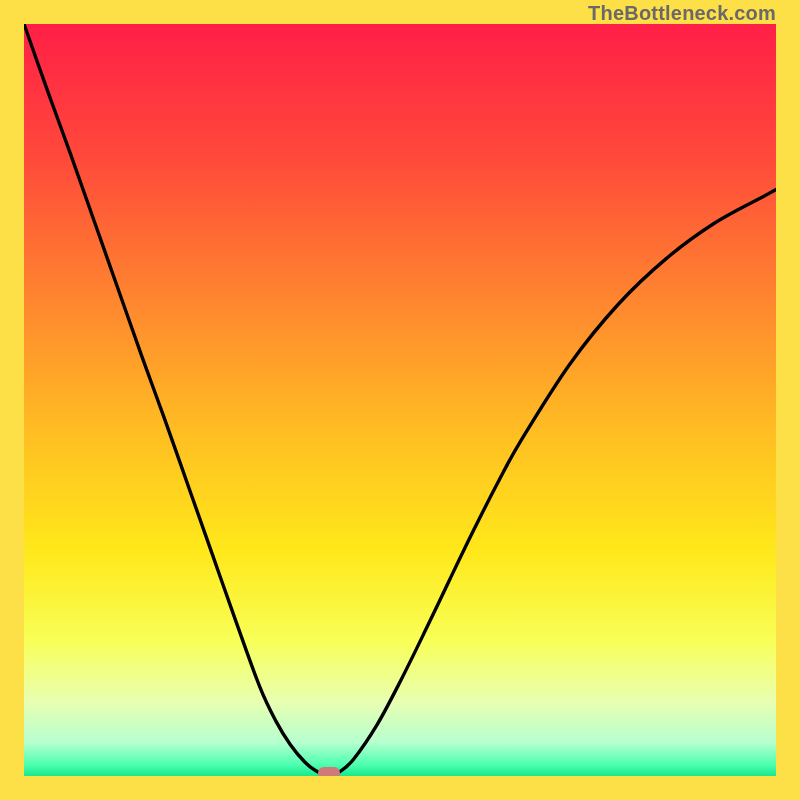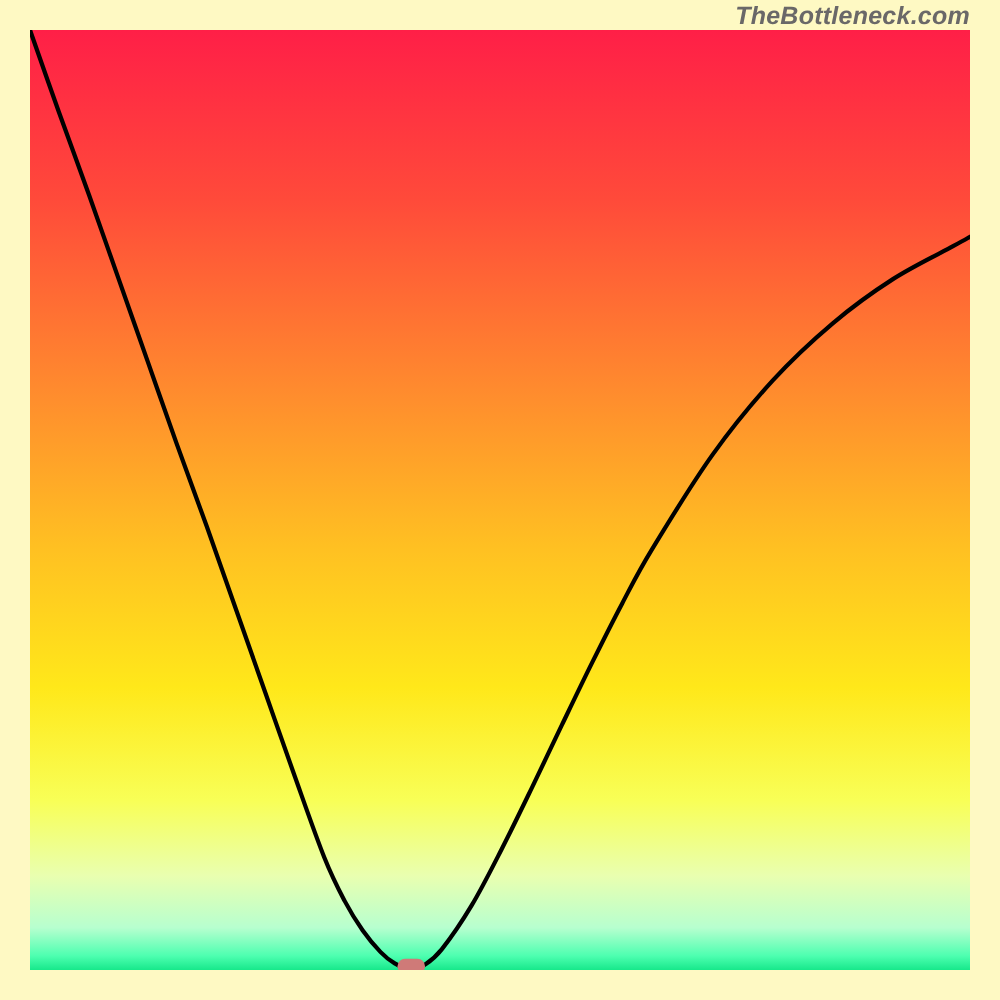--- a/index.html
+++ b/index.html
@@ -9,22 +9,21 @@
     height: 800px;
     background: #000;
     overflow: hidden;
   }
   .frame {
     position: absolute;
     left: 0;
     top: 0;
     width: 800px;
     height: 800px;
-    background: #fef9c3;
-    font-style: italic;
+    background: #fde047;
   }
   .plot-area {
     position: absolute;
     left: 24px;
     top: 24px;
     width: 752px;
     height: 752px;
     overflow: hidden;
   }
   .gradient {

